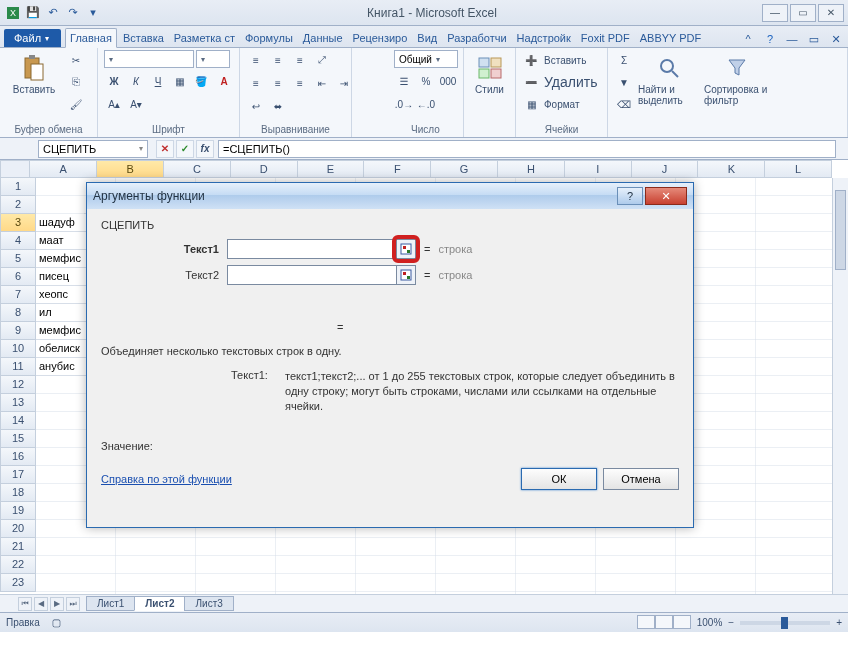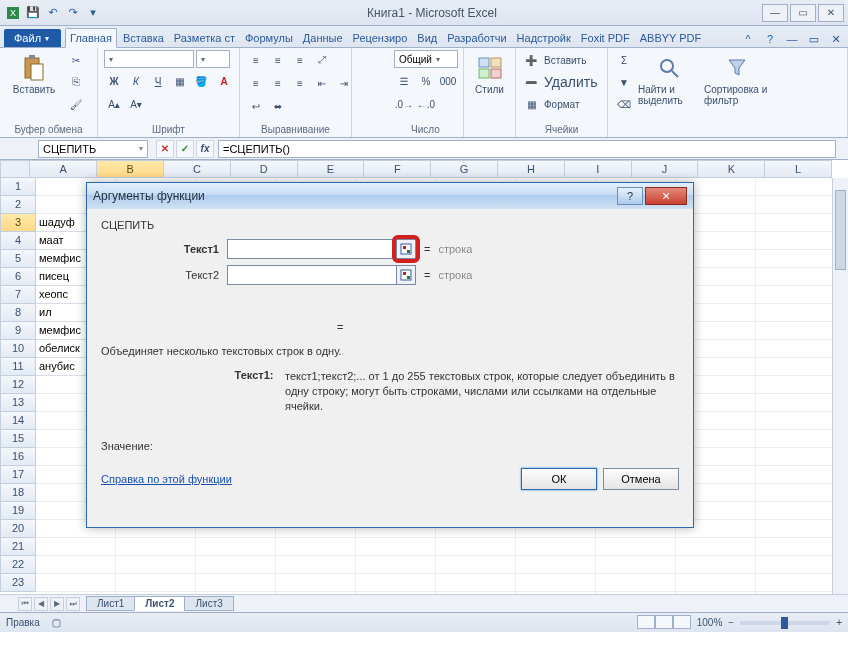--- a/index.html
+++ b/index.html
@@ -91,21 +91,21 @@
   .arg-input-wrap { position: relative; display: flex; align-items: center; }
   .arg-input { width: 170px; height: 20px; border: 1px solid #7a8aa0; background: #fff; padding: 0 3px; }
   .arg-range-btn { width: 20px; height: 20px; border: 1px solid #7a8aa0; background: #eef2f8; display: inline-flex; align-items: center; justify-content: center; font-size: 9px; color: #2a5a9a; margin-left: -1px; }
   .arg-range-btn.highlighted { position: relative; }
   .arg-range-btn.highlighted::after { content: ""; position: absolute; inset: -5px; border: 4px solid #d02020; border-radius: 6px; pointer-events: none; }
   .arg-eq { margin: 0 8px; color: #333; }
   .arg-hint { color: #888; }
   .dlg-result { padding: 30px 0 8px 236px; }
   .dlg-desc { padding: 4px 0 6px 0; }
   .dlg-arg-desc { padding: 6px 0 0 130px; display: flex; }
-  .dlg-arg-desc .lbl { font-weight: bold; width: 50px; text-align: center; padding-right: 4px; }
+  .dlg-arg-desc .lbl { font-weight: normal; width: 50px; text-align: left; padding-right: 4px; }
   .dlg-arg-desc .txt { flex: 1; padding-left: 4px; line-height: 1.35; }
   .dlg-value { padding: 26px 0 0 0; }
   .dlg-footer { display: flex; align-items: center; padding: 10px 14px; border-top: none; }
   .dlg-footer a { color: #1a4fb0; text-decoration: underline; font-size: 11px; }
   .dlg-footer .spacer { flex: 1; }
   .dlg-btn { min-width: 76px; height: 22px; border: 1px solid #7a8aa0; background: linear-gradient(#fdfdfd,#e4e4e4); font-size: 11px; margin-left: 6px; }
   .dlg-btn.default { border: 1px solid #2a6ab0; box-shadow: 0 0 2px #4a8ad0; }
 
   svg { display: block; }
 </style>

